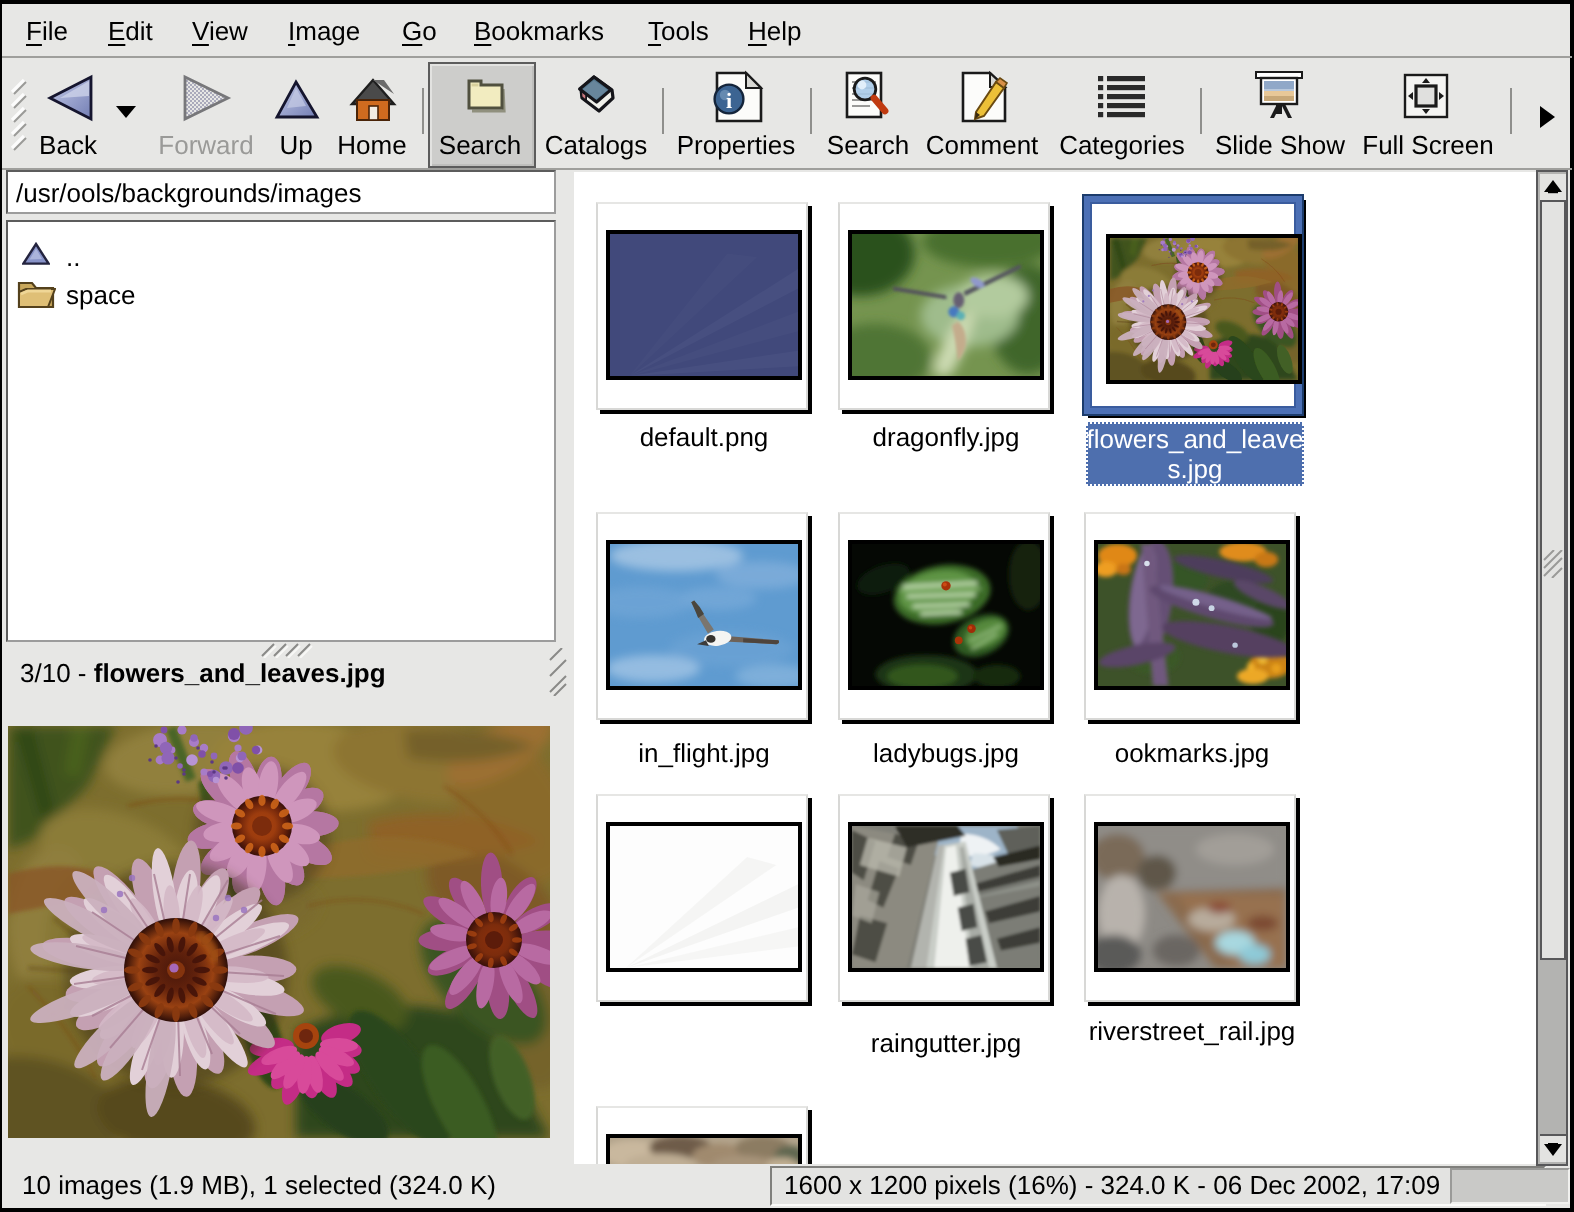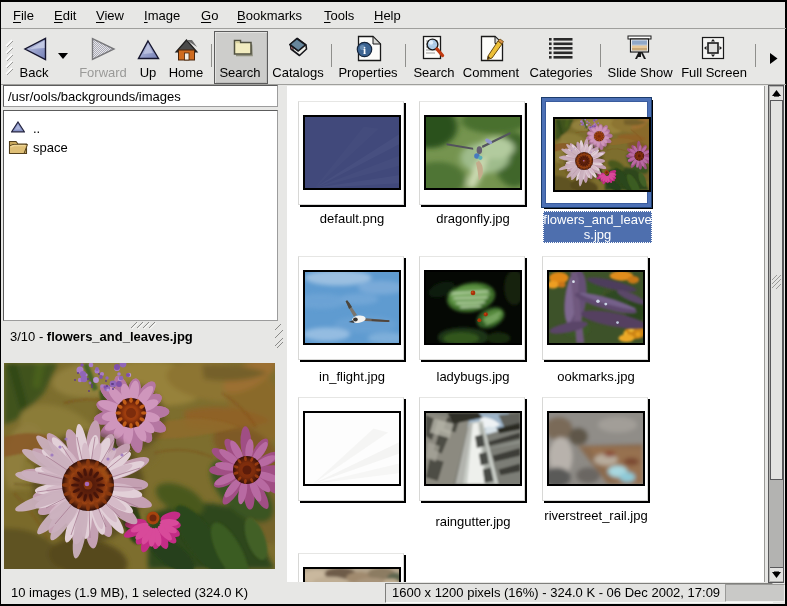--- a/index.html
+++ b/index.html
@@ -14,21 +14,21 @@
 #tbline{left:1px;top:84px;width:785px;height:1px;background:#9f9f9c;}
 .tblabel{position:absolute;top:36px;font-size:13px;color:#000;text-align:center;transform:translateX(-50%);white-space:nowrap;}
 .tbsep{position:absolute;top:15px;width:1px;height:23px;background:#8f8f8c;}
 .gray{color:#9a9a98;}
 #foldbtn{position:absolute;left:213px;top:2px;width:52px;height:51px;background:#cdcdcb;border:1px solid #5c5c5c;box-shadow:inset 1px 1px 0 #e2e2e0,inset -1px -1px 0 #bebebc;}
 #entry{left:3px;top:85px;width:275px;height:22px;background:#fff;border:1px solid #000;border-color:#5c5c5c #9c9c9c #9c9c9c #5c5c5c;box-sizing:border-box;}
 #entry div{position:absolute;left:4px;top:3px;font-size:13px;}
 #dirlist{left:3px;top:110px;width:275px;height:211px;background:#fff;border:1px solid #000;border-color:#5c5c5c #9c9c9c #9c9c9c #5c5c5c;box-sizing:border-box;}
 #stat1{left:10px;top:329px;font-size:13px;}
 #preview{left:4px;top:363px;width:271px;height:206px;}
-#thumbpane{left:287px;top:86px;width:477px;height:496px;background:#fff;border-right:1px solid #9a9a97;overflow:hidden;}
+#thumbpane{left:287px;top:86px;width:477px;height:496px;background:#fff;border-right:1px solid #9a9a97;overflow:hidden;padding-left:16px;}
 .card{position:absolute;width:106px;height:104px;background:#fff;border:1px solid #d8d8d6;border-top-color:#e6e6e4;box-shadow:2px 2px 0 #000;box-sizing:border-box;}
 .card.sel{width:109px;height:109px;border:3px solid #4c70b5;outline:1px solid #1c3c6c;box-shadow:2px 2px 0 #000,inset 0 0 0 1px #3a5c9e;}
 .timg{position:absolute;left:4px;top:13px;width:94px;height:71px;border:2px solid #000;}
 .timg svg{width:94px;height:71px;display:block;}
 .card.sel .timg{left:8px;top:16px;}
 .tlabel{position:absolute;font-size:13px;color:#000;text-align:center;transform:translateX(-50%);white-space:nowrap;line-height:15px;}
 .sellabel{position:absolute;width:109px;font-size:13px;color:#fff;background:#4e6fae;text-align:center;line-height:15px;outline:1px dotted #fff;outline-offset:-1px;padding:1px 0;}
 #sbar{left:768px;top:85px;width:16px;height:498px;background:#b3b3b1;border:1px solid #58585a;box-sizing:border-box;}
 .sbtn{position:absolute;left:1px;width:13px;background:#e3e3e1;}
 .sbtn svg{display:block;}

